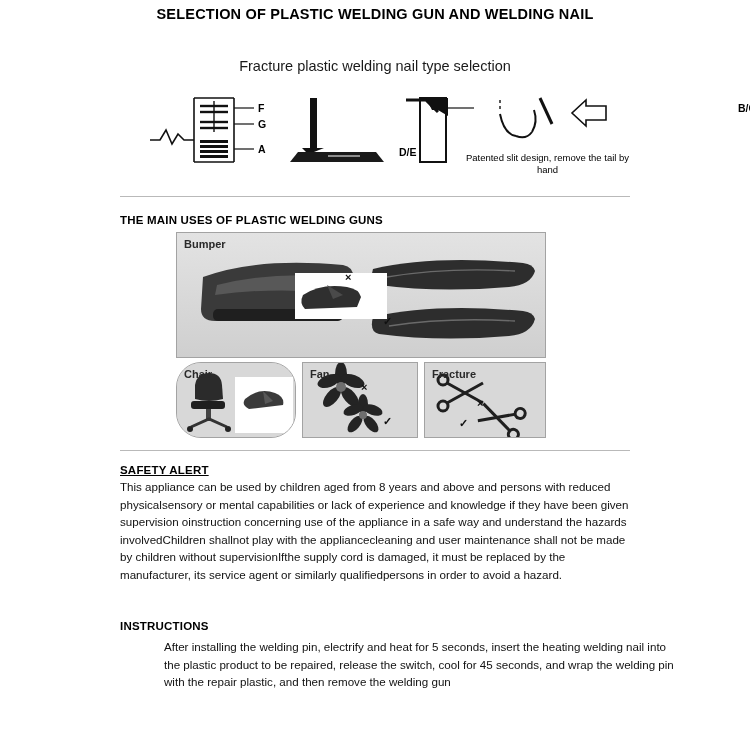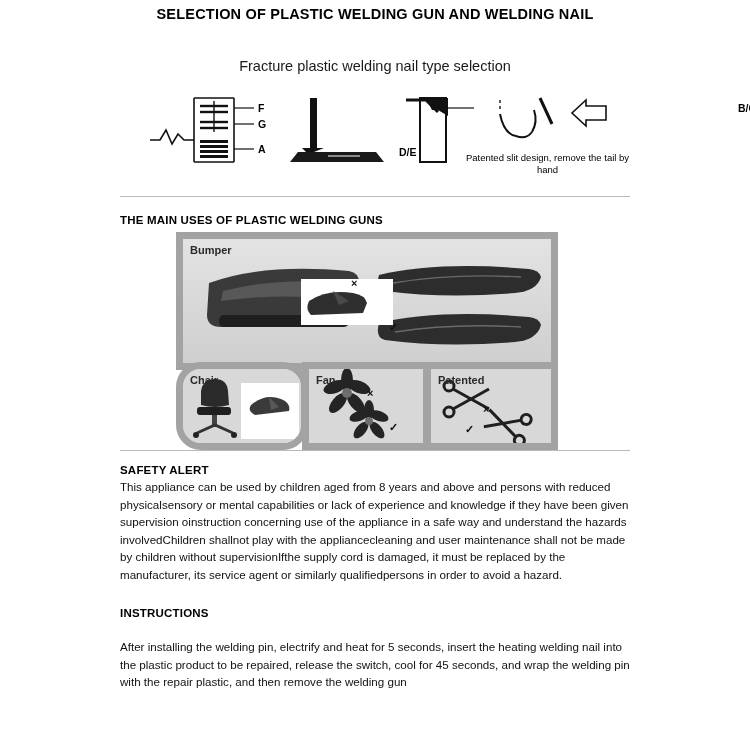--- a/index.html
+++ b/index.html
@@ -96,21 +96,21 @@
   .photos {
     position: absolute;
     top: 232px;
     left: 176px;
     width: 370px;
     height: 206px;
   }
   .ph {
     position: absolute;
     background: #dcdcdc;
-    border: 7px solid #a3a3a3;
+    border: 1px solid #a3a3a3;
     overflow: hidden;
   }
   .ph .cap {
     position: absolute;
     top: 5px;
     left: 7px;
     font-size: 11px;
     font-weight: bold;
     color: #2a2a2a;
     z-index: 5;
@@ -122,33 +122,33 @@
   .mark {
     position: absolute;
     font-size: 11px;
     font-weight: bold;
     color: #111;
     z-index: 6;
   }
 
   
   .divider.mid { top: 450px; }
-  .safety-head { top: 464px; }
+  .safety-head { top: 464px; text-decoration: underline; }
   .body-text {
     position: absolute;
     left: 120px;
     width: 510px;
     font-size: 11.6px;
     line-height: 1.52;
     color: #111;
     text-align: left;
   }
   .safety-body { top: 478px; }
-  .instr-head { top: 607px; }
-  .instr-body { top: 638px; }
+  .instr-head { top: 620px; }
+  .instr-body { top: 638px; margin-left: 44px; }
 
   .page-num {
     position: absolute;
     top: 726px;
     left: 0;
     width: 750px;
     text-align: center;
     font-size: 12px;
     color: #1a1a1a;
   }
@@ -319,21 +319,21 @@
           <circle cx="18" cy="17" r="5"></circle>
           <circle cx="18" cy="43" r="5"></circle>
         </g>
         <g stroke="#1f1f1f" fill="none" stroke-width="3" transform="translate(52,28) rotate(18)">
           <path d="M10 10 L44 28"></path>
           <path d="M10 28 L44 10"></path>
           <circle cx="48" cy="30" r="5"></circle>
           <circle cx="48" cy="8" r="5"></circle>
         </g>
       </svg>
-      <span class="cap">Patented</span>
+      <span class="cap">Fracture</span>
       <span class="mark" style="left:52px; top:34px;">×</span>
       <span class="mark" style="left:34px; top:54px;">✓</span>
     </div>
   </div>
 
   <div class="divider mid"></div>
 
   <div class="section-head safety-head">SAFETY ALERT</div>
   <div class="body-text safety-body">This appliance can be used by children aged from 8 years and above and persons with reduced physicalsensory or mental capabilities or lack of experience and knowledge if they have been given supervision oinstruction concerning use of the appliance in a safe way and understand the hazards involvedChildren shallnot play with the appliancecleaning and user maintenance shall not be made by children without supervisionIfthe supply cord is damaged, it must be replaced by the manufacturer, its service agent or similarly qualifiedpersons in order to avoid a hazard.</div>
 

